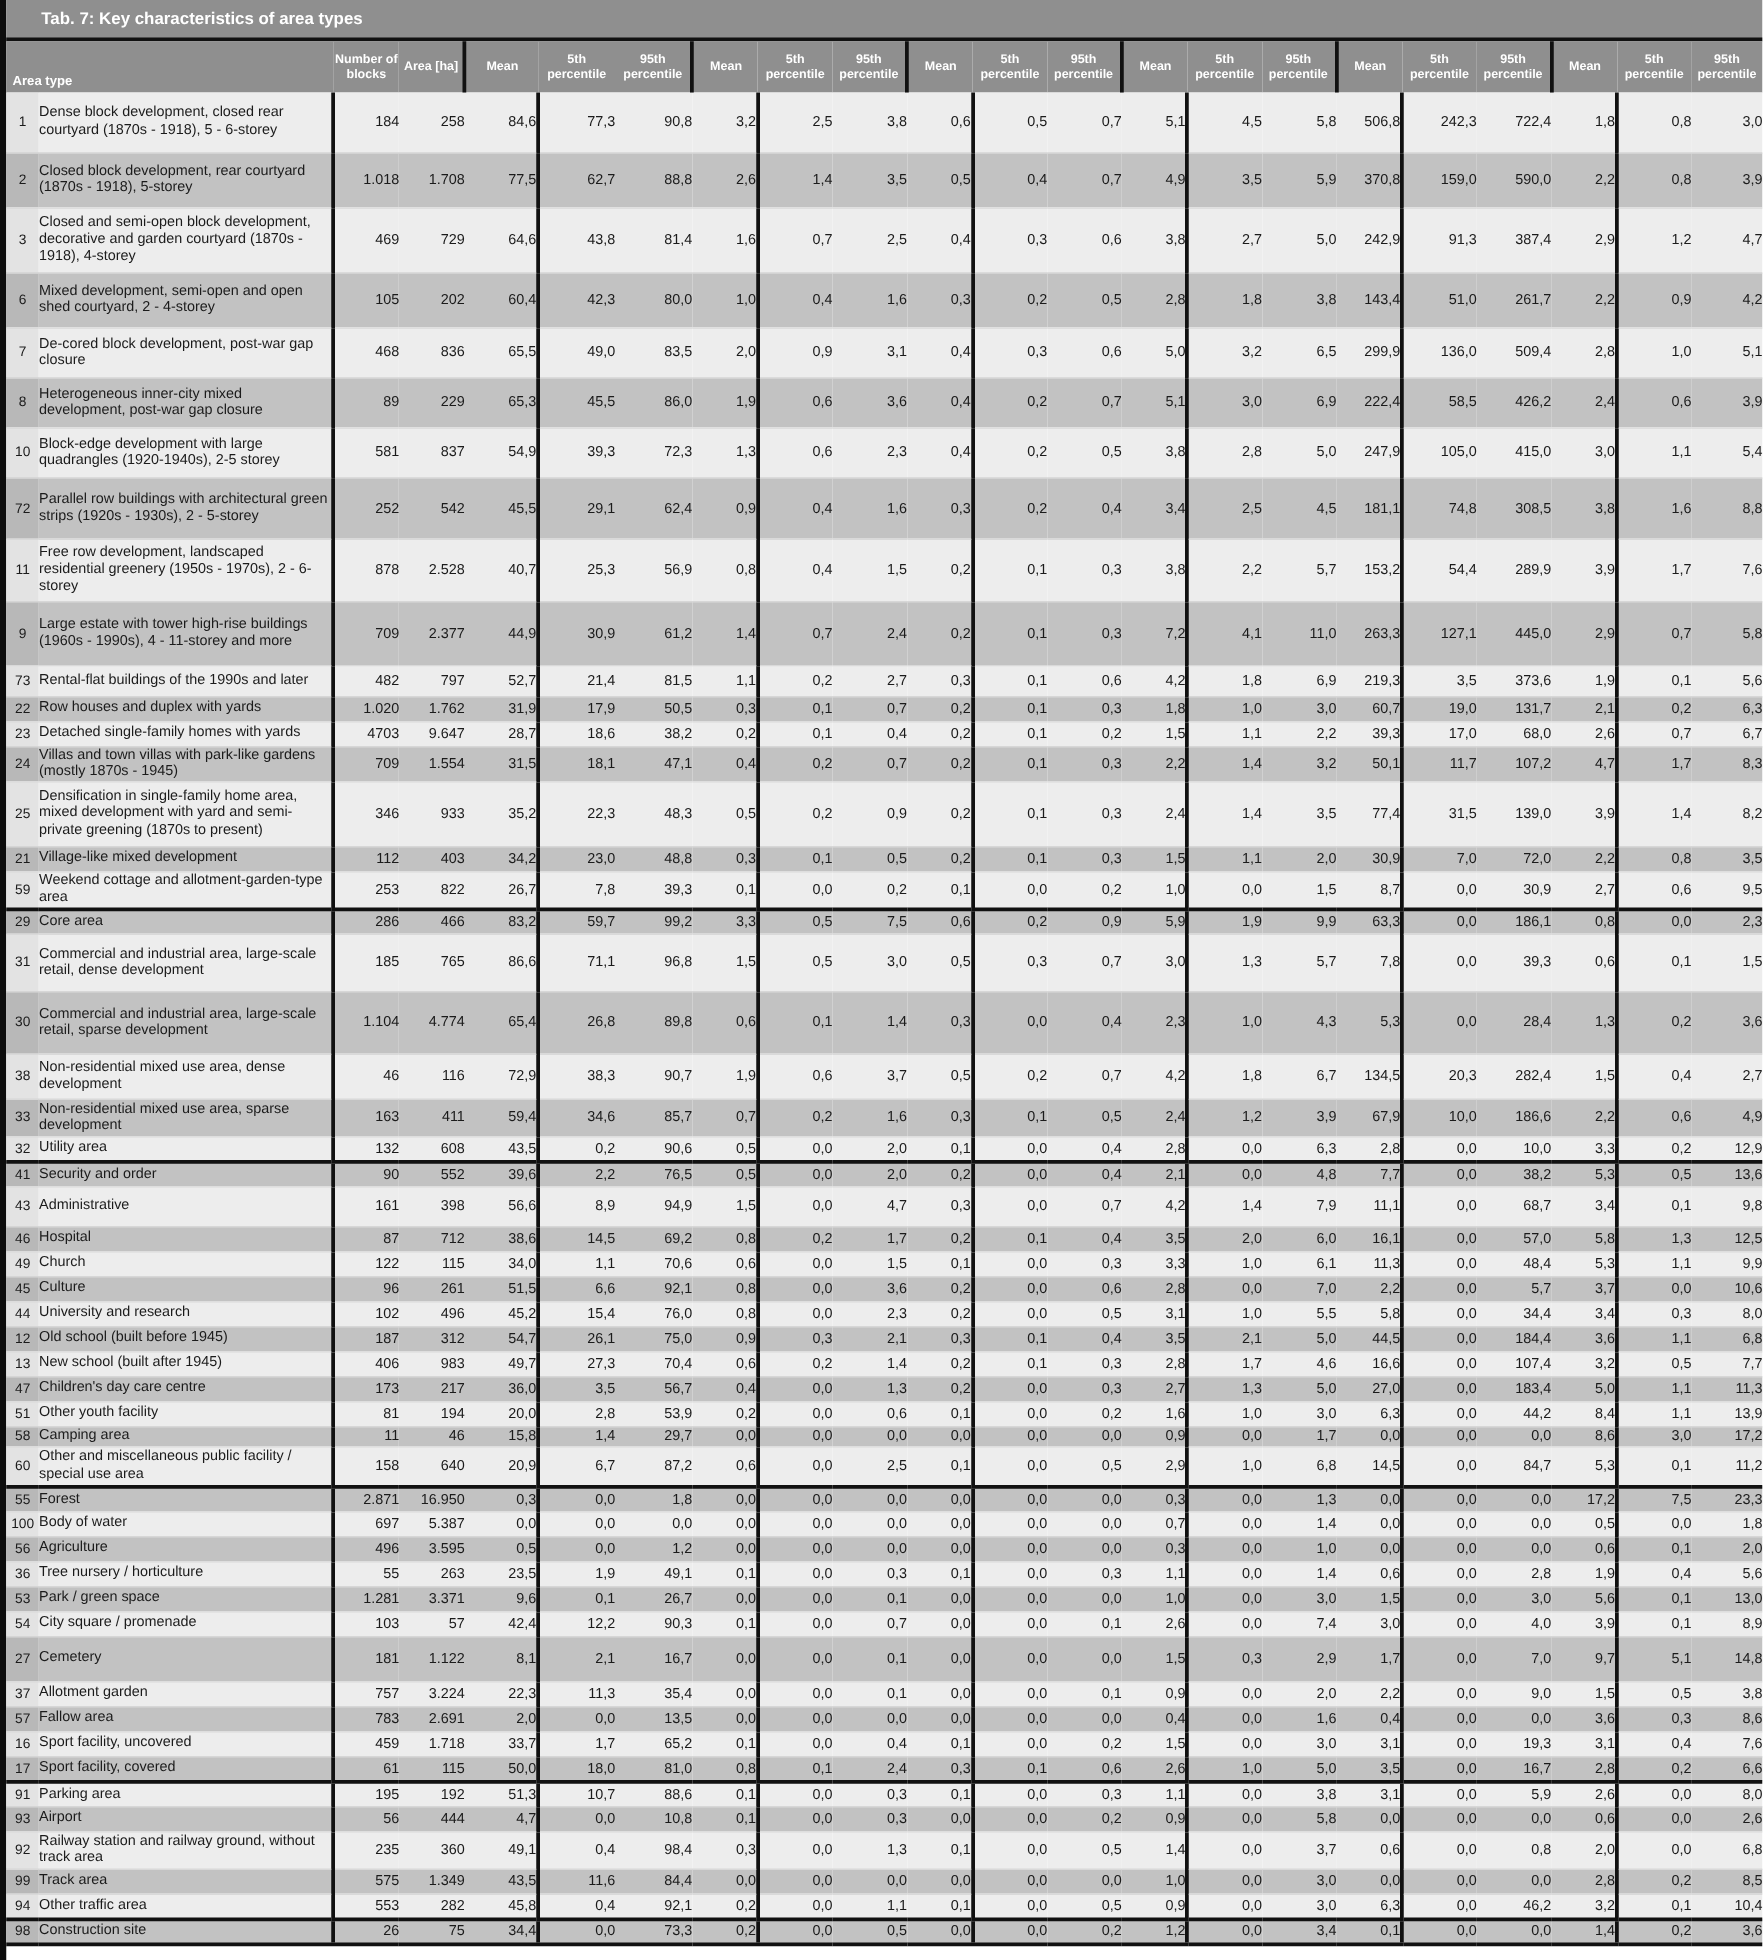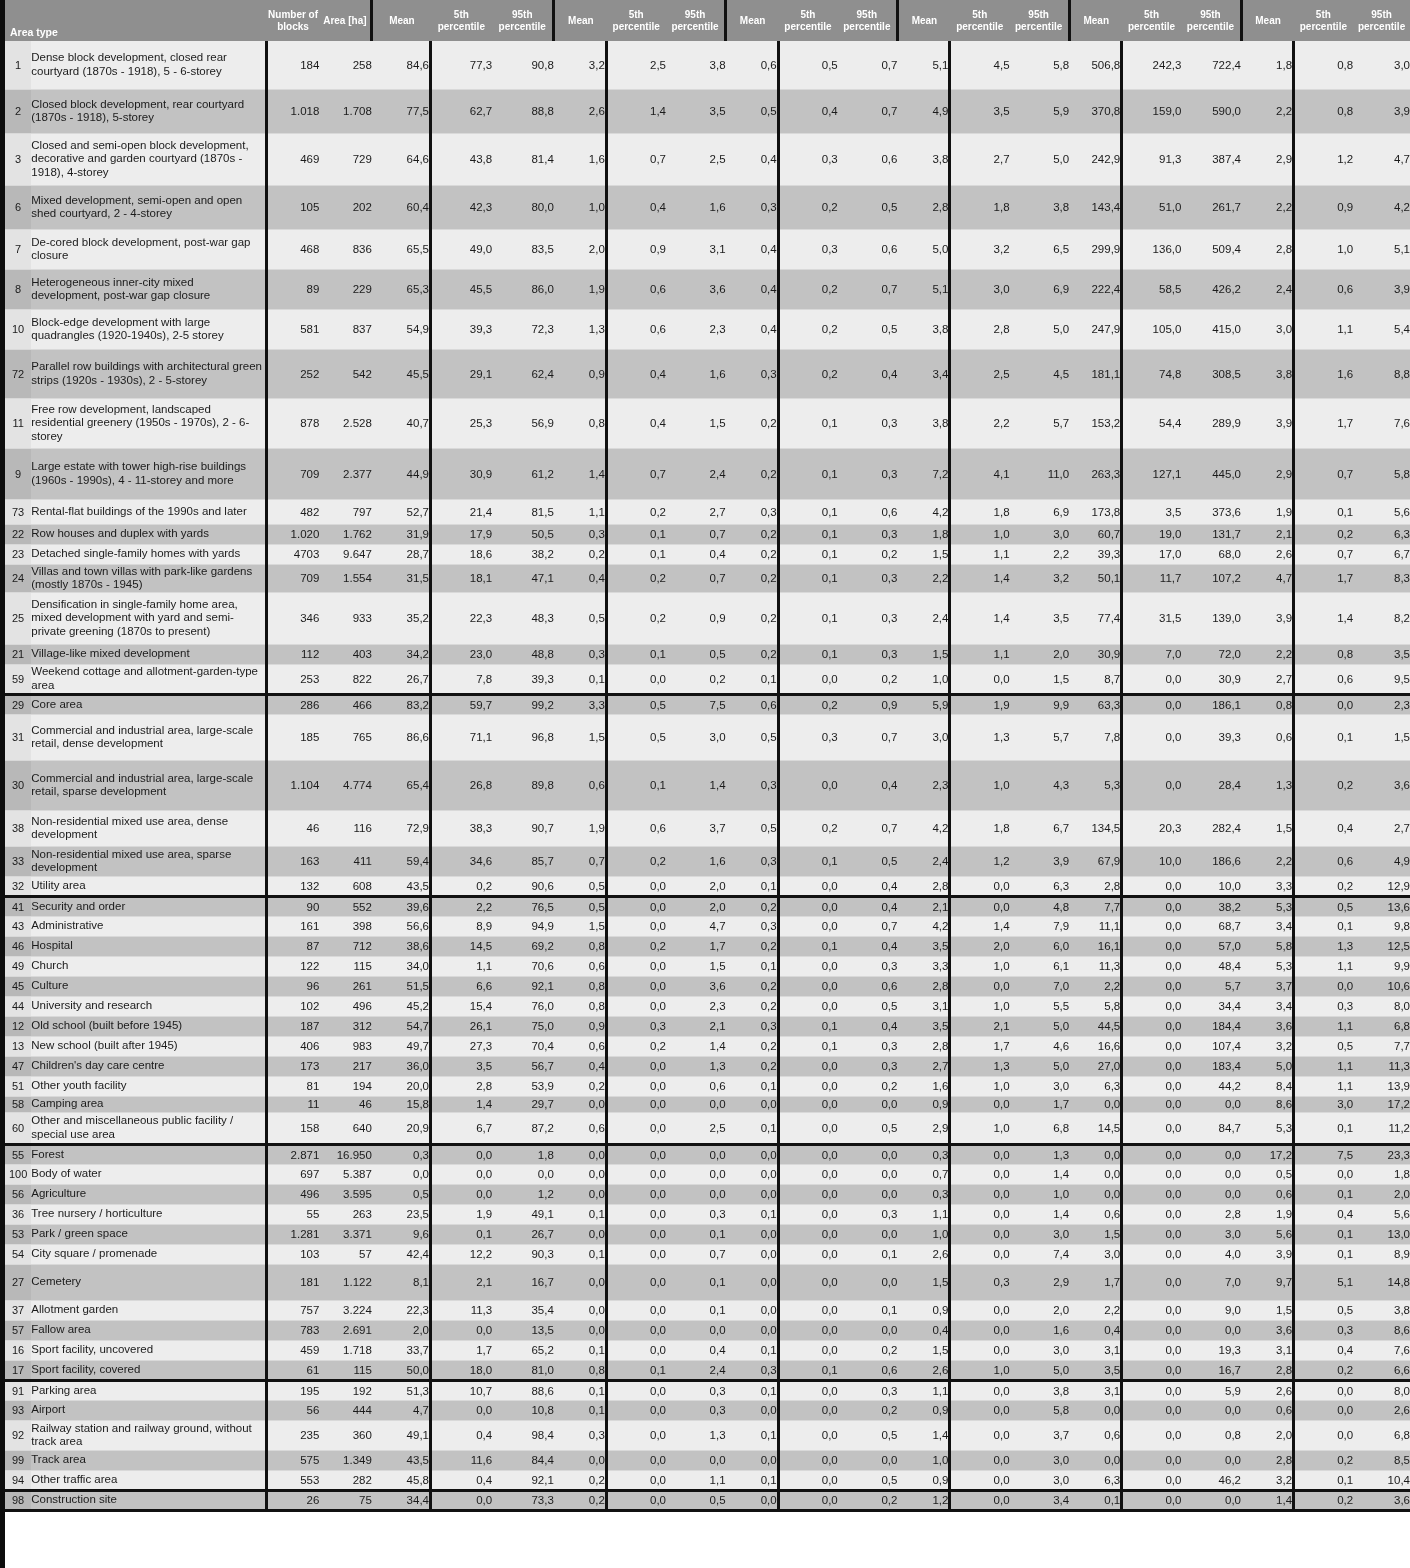--- a/index.html
+++ b/index.html
@@ -107,20 +107,21 @@
   
   tr.sep-top td{border-top:3px solid #111111;}
   tr.last td{border-bottom:3px solid #111111;}
   sup{font-size:7.5px;vertical-align:super;}
 </style>
 </head>
 <body>
 
 <div id="page">
 
+  <div class="caption-bar">Tab. 7:  Key characteristics of area types</div>
 
   <table class="tbl">
     <colgroup>
       <col style="width:26px">
         <col style="width:233px">
       <col style="width:52px">
         <col style="width:52px">
       <col style="width:58px">
         <col style="width:61px">
         <col style="width:61px">
@@ -416,21 +417,21 @@
           <td class="num">81,5</td>
           <td class="num">1,1</td>
           <td class="num sect">0,2</td>
           <td class="num">2,7</td>
           <td class="num">0,3</td>
           <td class="num sect">0,1</td>
           <td class="num">0,6</td>
           <td class="num">4,2</td>
           <td class="num sect">1,8</td>
           <td class="num">6,9</td>
-          <td class="num">173,8</td>
+          <td class="num">219,3</td>
           <td class="num sect">3,5</td>
           <td class="num">373,6</td>
           <td class="num">1,9</td>
           <td class="num sect">0,1</td>
           <td class="num">5,6</td>
         </tr>
         <tr class="r dark" style="height: 20px;">
           <td class="idx">22</td>
           <td class="lbl">Row houses and duplex with yards</td>
           <td class="num sect">1.020</td>
@@ -735,21 +736,21 @@
           <td class="num">2,1</td>
           <td class="num sect">0,0</td>
           <td class="num">4,8</td>
           <td class="num">7,7</td>
           <td class="num sect">0,0</td>
           <td class="num">38,2</td>
           <td class="num">5,3</td>
           <td class="num sect">0,5</td>
           <td class="num">13,6</td>
         </tr>
-        <tr class="r light" style="height: 20px; padding-left: 13px;">
+        <tr class="r light" style="height: 32px; padding-left: 13px;">
           <td class="idx">43</td>
           <td class="lbl">Administrative</td>
           <td class="num sect">161</td>
           <td class="num">398</td>
           <td class="num">56,6</td>
           <td class="num sect">8,9</td>
           <td class="num">94,9</td>
           <td class="num">1,5</td>
           <td class="num sect">0,0</td>
           <td class="num">4,7</td>

